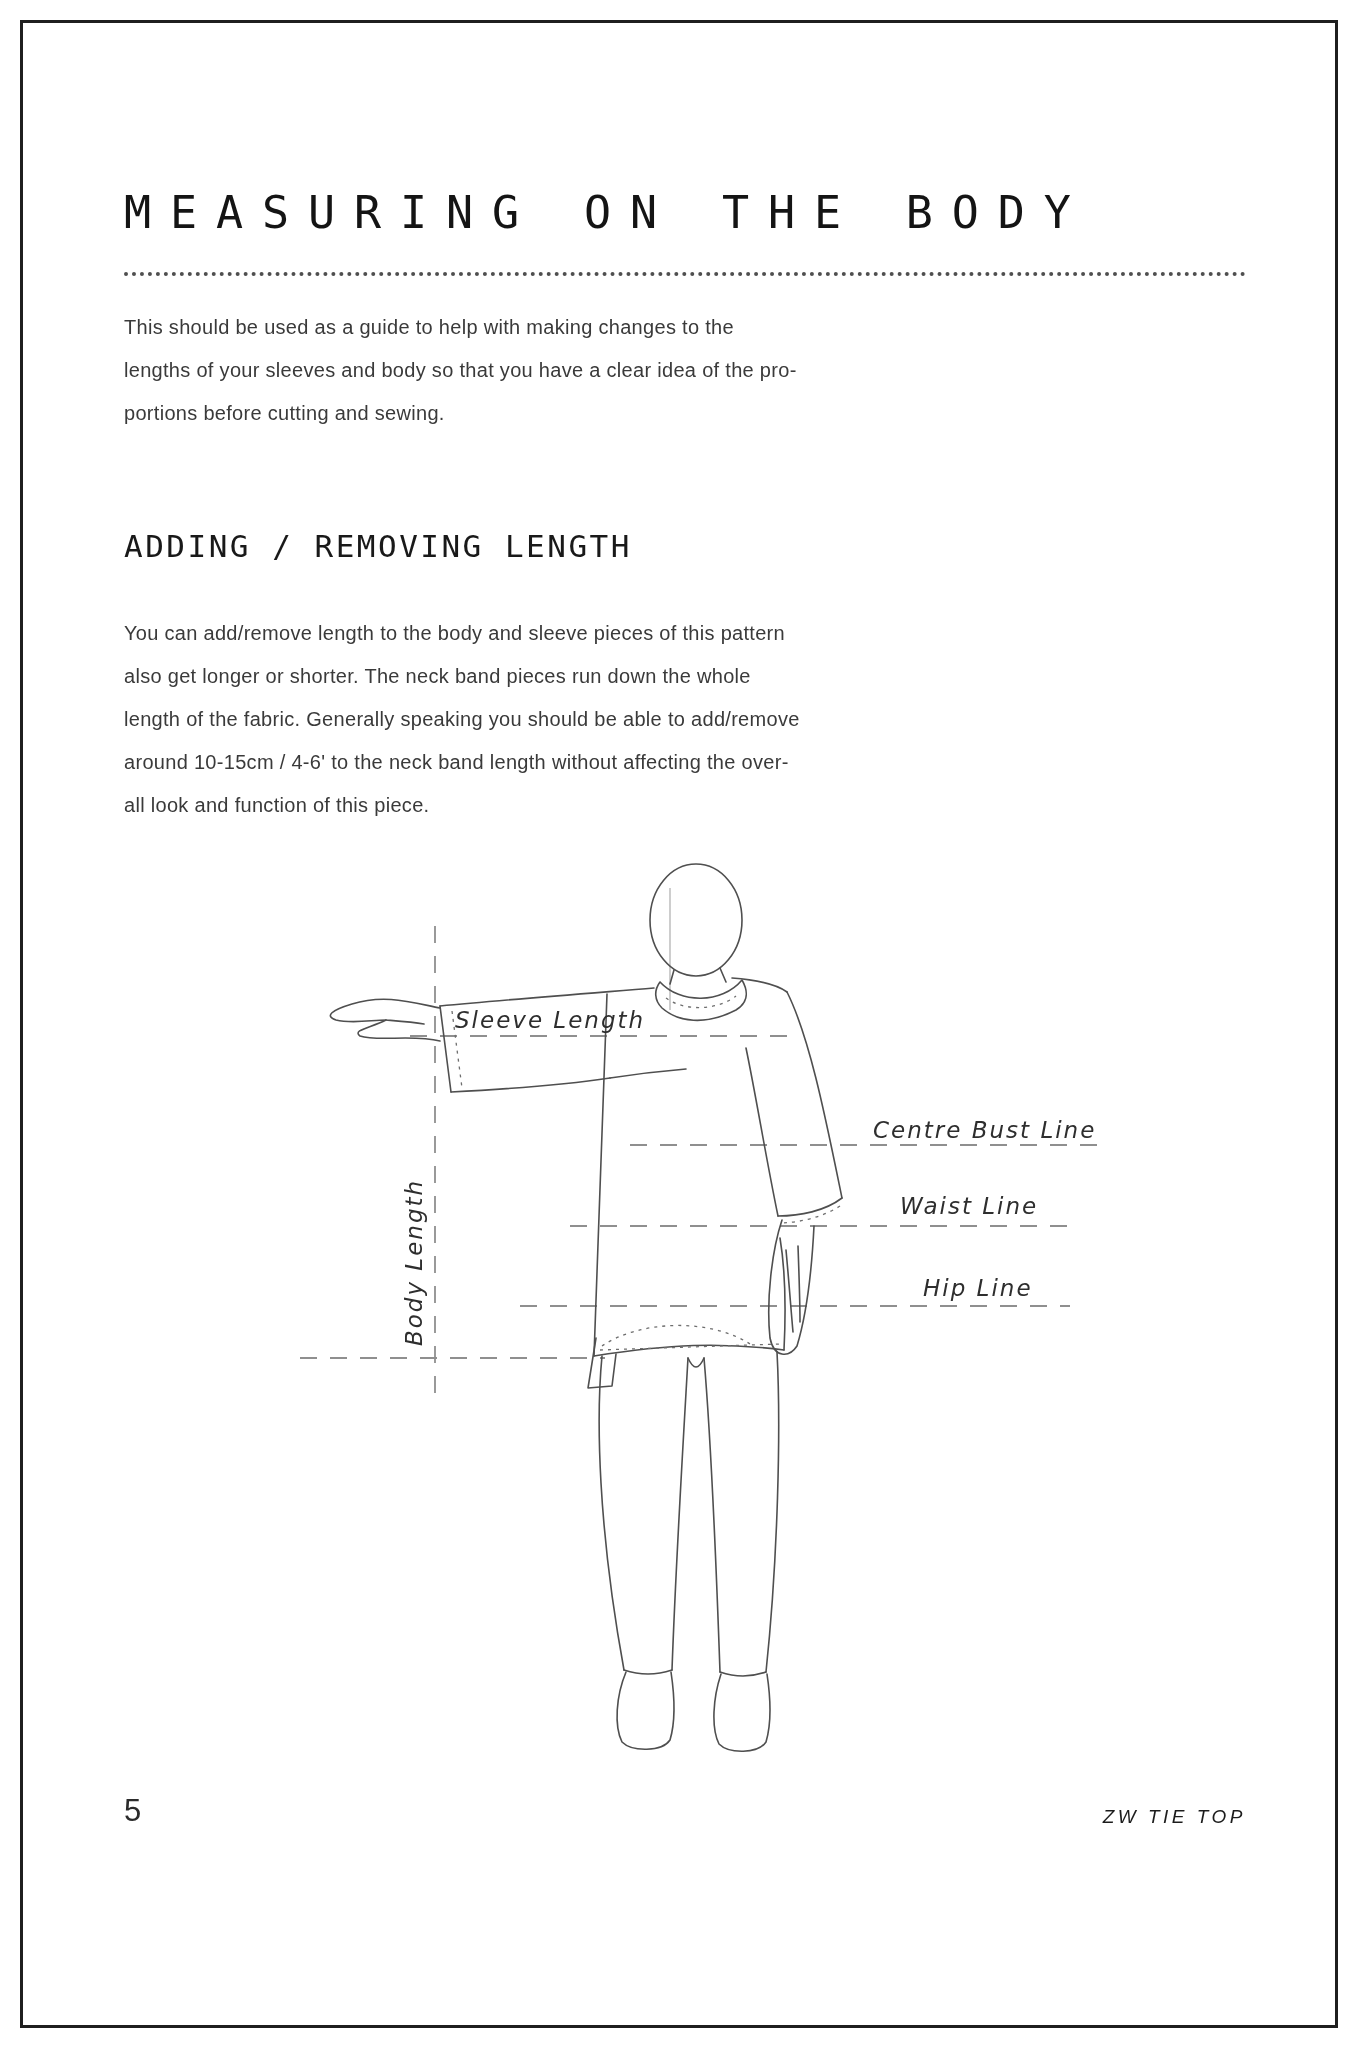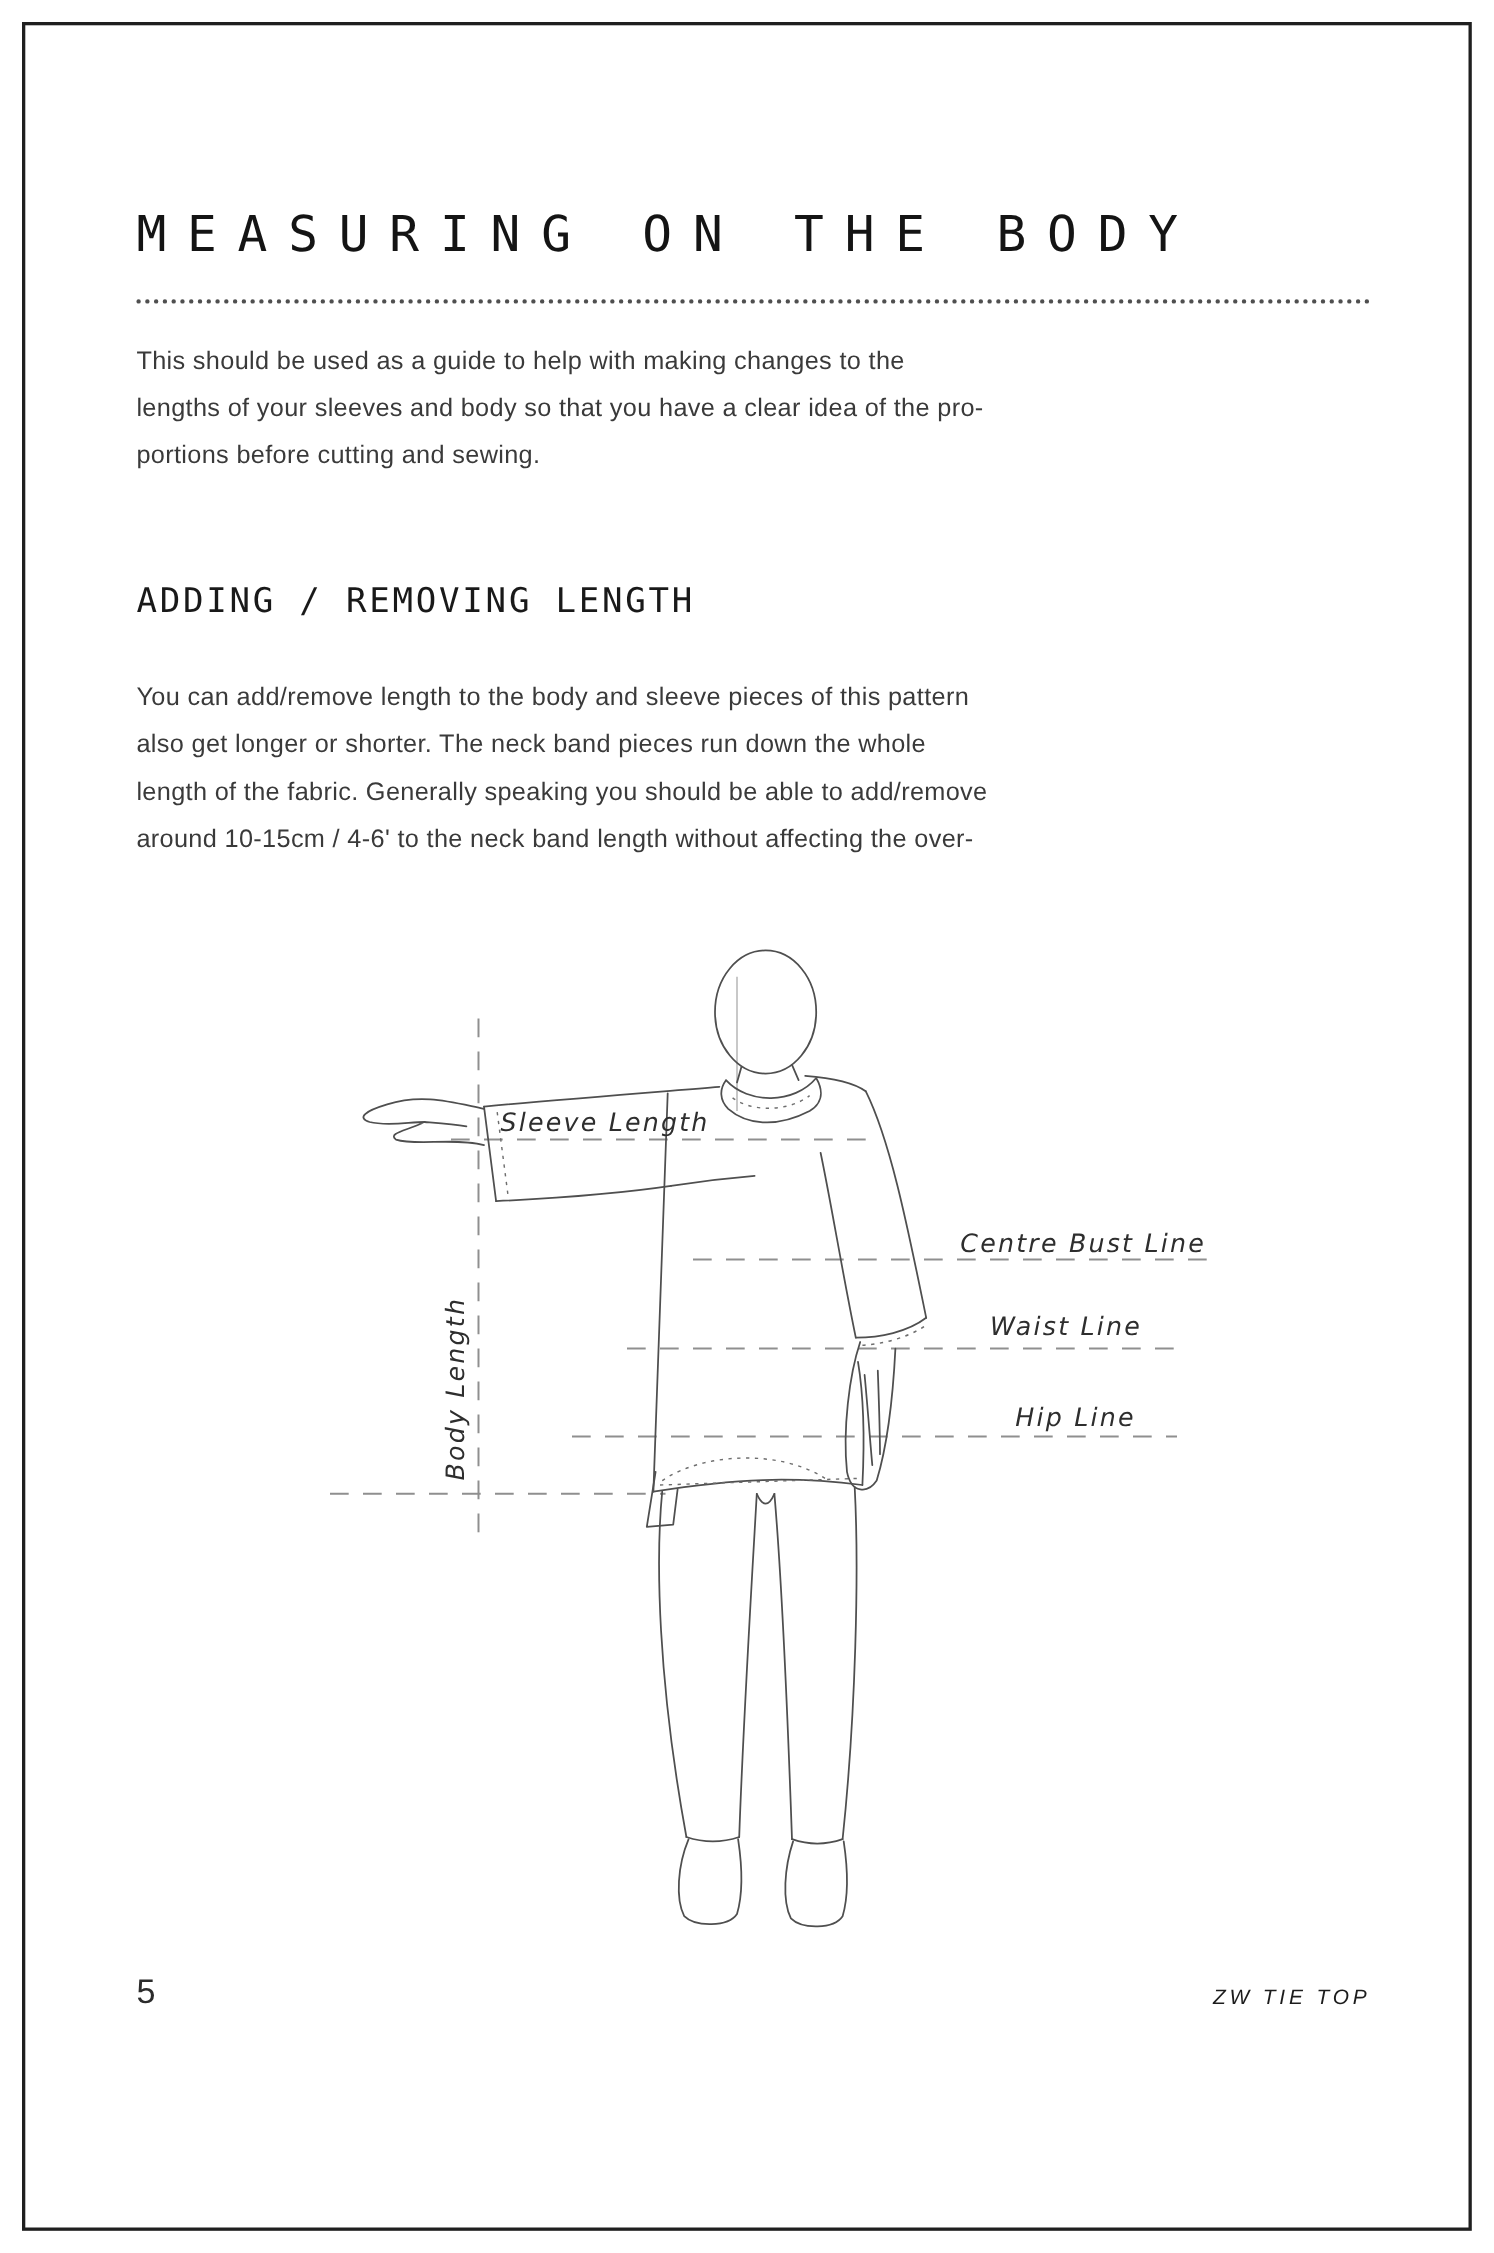--- a/index.html
+++ b/index.html
@@ -15,21 +15,21 @@
   .title{
     position:absolute;left:124px;top:170px;
     font-family:"DejaVu Sans Mono",monospace;
     font-size:45px;letter-spacing:0.42em;color:#141414;
     line-height:1;white-space:nowrap;margin-top:20px;
   }
   .dotted-rule{
     position:absolute;left:124px;top:272px;width:1122px;height:0;
     border-top:4px dotted #4f4f4f;
   }
-  .para{position:absolute;left:124px;font-size:23px;line-height:43px;
+  .para{position:absolute;left:124px;font-size:20px;line-height:43px;
     letter-spacing:0.3px;color:#3a3a3a;white-space:nowrap;}
   .para-intro{top:306px;}
   .section-heading{
     position:absolute;left:124px;top:528px;
     font-family:"DejaVu Sans Mono",monospace;
     font-size:31px;letter-spacing:2.5px;color:#191919;white-space:nowrap;text-align:center;
   }
   .para-main{top:612px;}
   .diagram{position:absolute;left:280px;top:858px;width:830px;height:912px;}
   .page-number{
@@ -65,20 +65,21 @@
   <div>portions before cutting and sewing.</div>
 </div>
 
 <div class="section-heading">ADDING / REMOVING LENGTH</div>
 
 <div class="para para-main">
   <div>You can add/remove length to the body and sleeve pieces of this pattern</div>
   <div>also get longer or shorter. The neck band pieces run down the whole</div>
   <div>length of the fabric. Generally speaking you should be able to add/remove</div>
   <div>around 10-15cm / 4-6' to the neck band length without affecting the over-</div>
+  <div>all look and function of this piece.</div>
 </div>
 
 <svg class="diagram" viewBox="0 0 830 912" xmlns="http://www.w3.org/2000/svg">
 
   <line class="centerline" x1="390" y1="30" x2="390" y2="152"></line>
 
   <line class="guide" x1="155" y1="68" x2="155" y2="540"></line>
   <line class="guide" x1="130" y1="178" x2="520" y2="178"></line>
   <line class="guide" x1="350" y1="287" x2="820" y2="287"></line>
   <line class="guide" x1="290" y1="368" x2="790" y2="368"></line>

